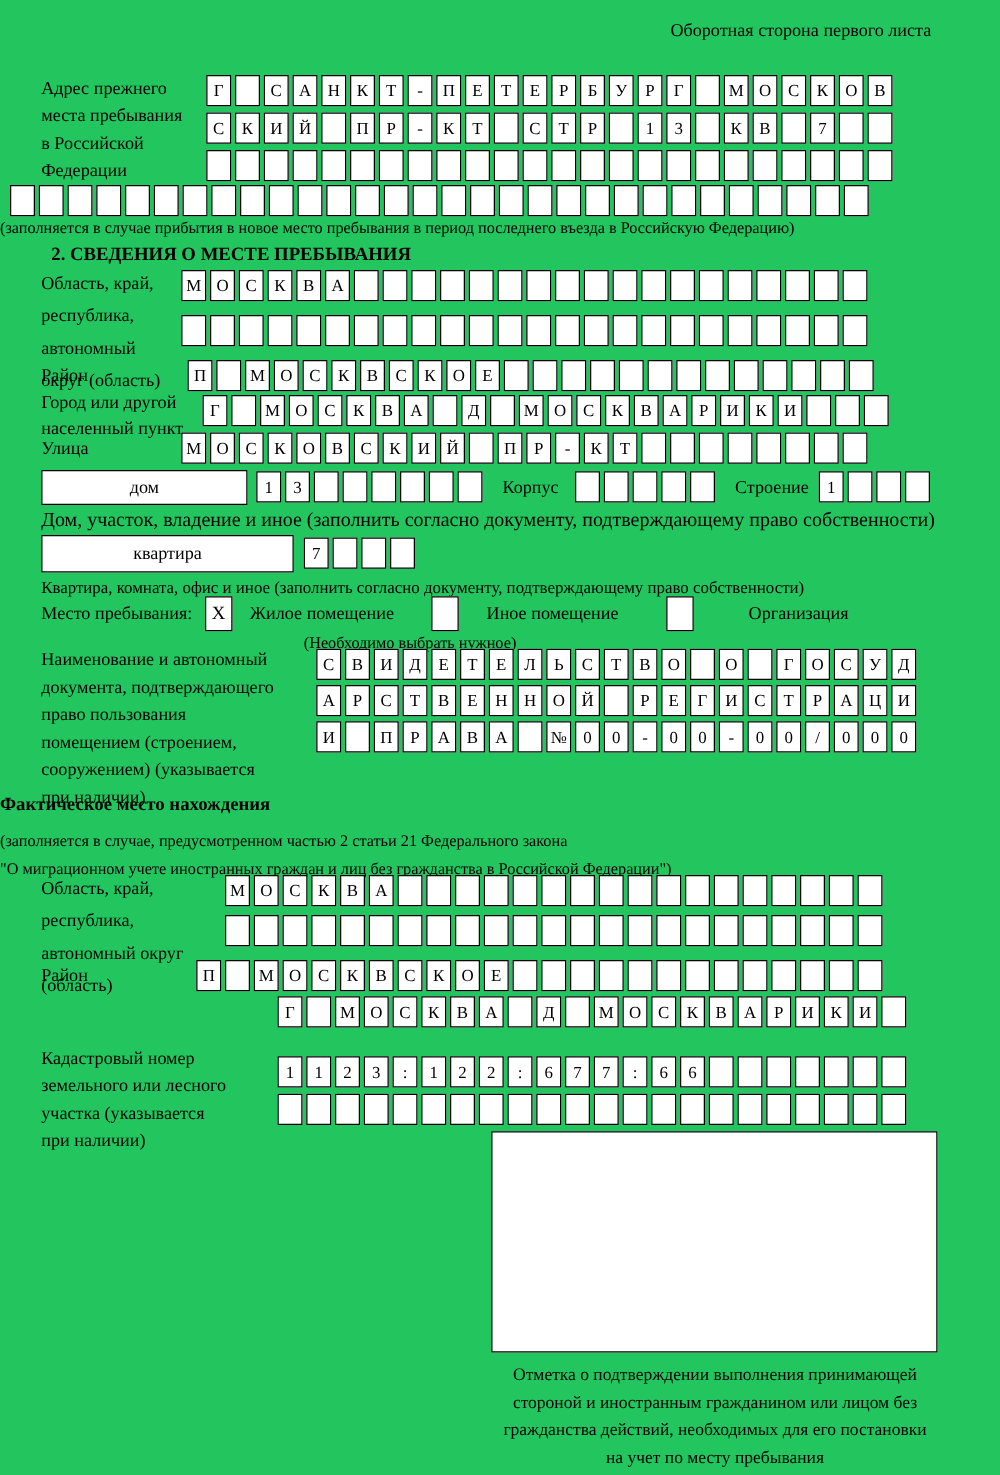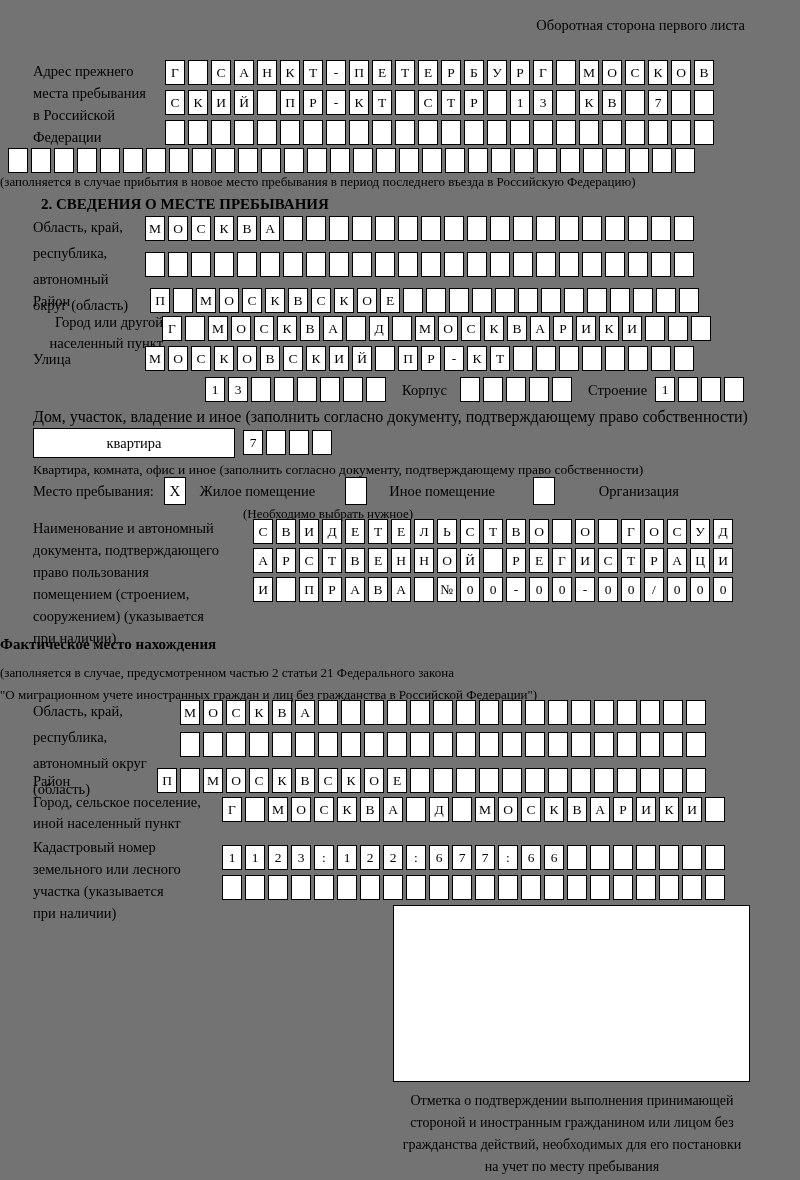--- a/index.html
+++ b/index.html
@@ -1,16 +1,16 @@
 <!DOCTYPE html>
 <html><head>
 <meta charset="utf-8">
 <style>
   html,body{margin:0;padding:0;background:#fff;}
-  .page{position:relative;width:800px;height:1180px;background:#737373;
+  .page{position:relative;width:800px;height:1180px;background:#22c55e;
         font-family:"Liberation Serif",serif;color:#000;overflow:hidden;}
   .abs{position:absolute;}
   .lbl{font-size:14.5px;line-height:22px;}
   .lbl-wide{font-size:14.5px;line-height:26px;}
   .note{font-size:13px;}
   .hdr{font-weight:bold;font-size:15px;}
   .center{width:800px;left:0;text-align:left;}
   .cells{display:flex;gap:3px;}
   .cell{width:20px;height:25px;border:1.6px solid #000;box-sizing:border-box;
         display:flex;align-items:center;justify-content:center;
@@ -231,21 +231,21 @@
       <span class="cell"></span>
       <span class="cell"></span>
       <span class="cell"></span>
       <span class="cell"></span>
       <span class="cell"></span>
       <span class="cell"></span>
       <span class="cell"></span>
       <span class="cell"></span>
     </div>
 
-  <div class="abs lbl" style="left:33px;top:312px;width:130px;line-height:21px;text-align:right;">
+  <div class="abs lbl" style="left:33px;top:312px;width:130px;line-height:21px;">
       <div>Город или другой</div>
       <div>населенный пункт</div>
     </div>
   <div class="abs cells" style="left:162px;top:316px;">
       <span class="cell">Г</span>
       <span class="cell"></span>
       <span class="cell">М</span>
       <span class="cell">О</span>
       <span class="cell">С</span>
       <span class="cell">К</span>
@@ -290,20 +290,21 @@
       <span class="cell"></span>
       <span class="cell"></span>
       <span class="cell"></span>
       <span class="cell"></span>
       <span class="cell"></span>
       <span class="cell"></span>
       <span class="cell"></span>
       <span class="cell"></span>
     </div>
 
+  <div class="abs wbox" style="left:33px;top:376px;width:165px;height:28px;">дом</div>
   <div class="abs cells" style="left:205px;top:377px;">
       <span class="cell">1</span>
       <span class="cell">3</span>
       <span class="cell"></span>
       <span class="cell"></span>
       <span class="cell"></span>
       <span class="cell"></span>
       <span class="cell"></span>
       <span class="cell"></span>
     </div>
@@ -506,24 +507,20 @@
       <span class="cell"></span>
       <span class="cell"></span>
       <span class="cell"></span>
       <span class="cell"></span>
       <span class="cell"></span>
       <span class="cell"></span>
       <span class="cell"></span>
       <span class="cell"></span>
     </div>
 
-  <div class="abs lbl" style="left:33px;top:792px;width:190px;line-height:21px;">
-      <div>Город, сельское поселение,</div>
-      <div>иной населенный пункт</div>
-    </div>
   <div class="abs cells" style="left:222px;top:797px;">
       <span class="cell">Г</span>
       <span class="cell"></span>
       <span class="cell">М</span>
       <span class="cell">О</span>
       <span class="cell">С</span>
       <span class="cell">К</span>
       <span class="cell">В</span>
       <span class="cell">А</span>
       <span class="cell"></span>

